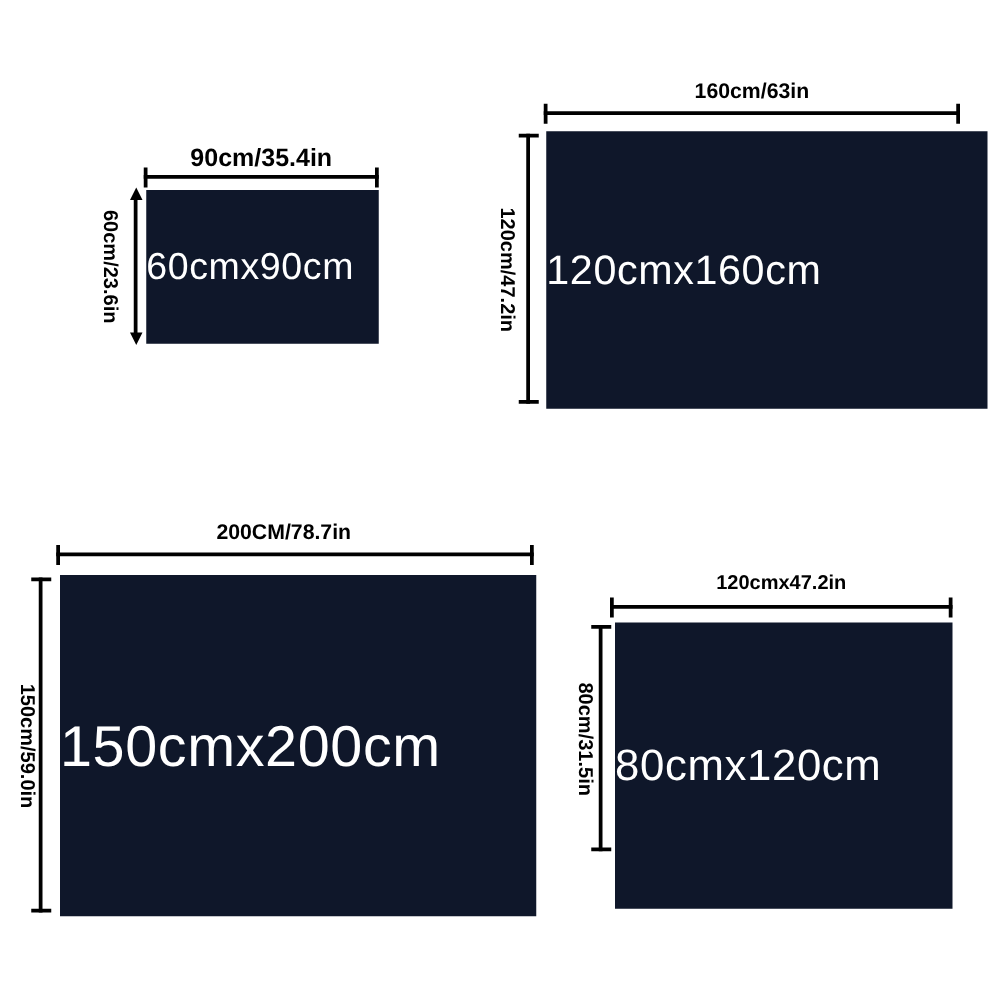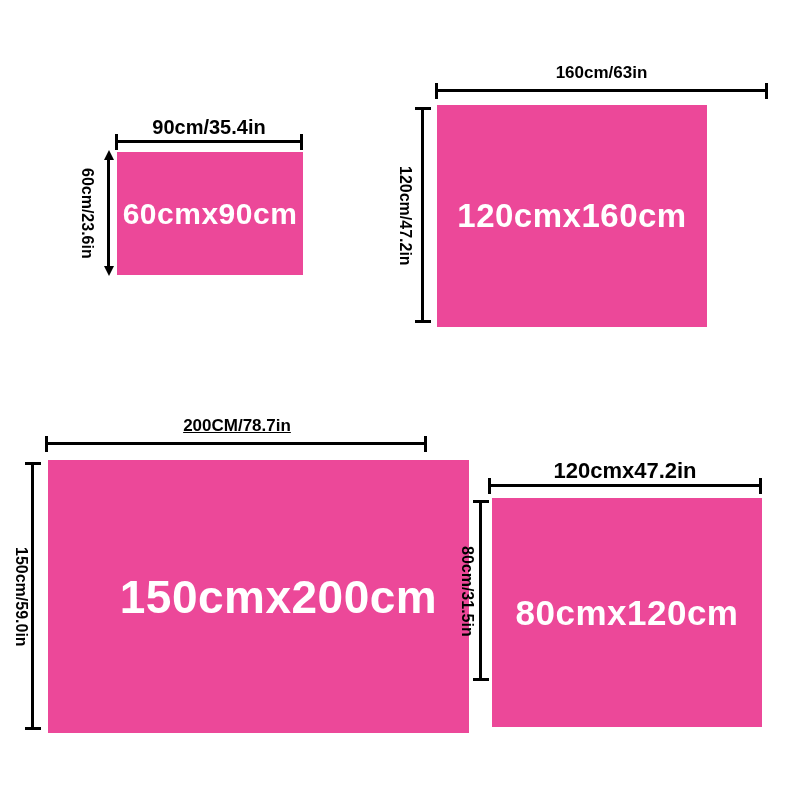--- a/index.html
+++ b/index.html
@@ -11,26 +11,25 @@
     position: relative;
     width: 800px;
     height: 800px;
     background: #ffffff;
     overflow: hidden;
     font-family: "Liberation Sans", sans-serif;
   }
   
   .swatch {
     position: absolute;
-    background: #ec4899;
+    background: #0f172a;
     color: #ffffff;
     display: flex;
     align-items: center;
-    justify-content: center;
-    font-weight: 700;
+    font-weight: 400;
     letter-spacing: 0.5px;
     white-space: nowrap;
   }
   
   .dim-label {
     position: absolute;
     font-weight: bold;
     color: #000000;
     text-align: center;
     font-size: 17px;
@@ -100,36 +99,36 @@
   }
 
   
   #card1 .swatch     { left: 117px; top: 152px; width: 186px; height: 123px; font-size: 30px; }
   #card1 .dim-label  { left: 115px; top: 116px; width: 188px; font-size: 20px; }
   #card1 .hline      { left: 115px; top: 140px; width: 188px; }
   #card1 .vline      { left: 107px; top: 158px; height: 110px; }
   #card1 .side-label { left:  72px; top: 152px; height: 123px; width: 24px; }
 
   
-  #card2 .swatch     { left: 437px; top: 105px; width: 270px; height: 222px; font-size: 33px; }
+  #card2 .swatch     { left: 437px; top: 105px; width: 353px; height: 222px; font-size: 33px; }
   #card2 .dim-label  { left: 435px; top:  63px; width: 333px; }
   #card2 .hline      { left: 435px; top:  89px; width: 333px; }
   #card2 .vline      { left: 421px; top: 107px; height: 216px; }
   #card2 .side-label { left: 390px; top: 105px; height: 222px; width: 24px; }
 
   
-  #card3 .swatch     { left:  48px; top: 460px; width: 381px; height: 273px; font-size: 46px; padding-left: 40px; }
-  #card3 .dim-label  { left:  46px; top: 416px; width: 382px; text-decoration: underline; }
+  #card3 .swatch     { left:  48px; top: 460px; width: 381px; height: 273px; font-size: 46px; }
+  #card3 .dim-label  { left:  36px; top: 416px; width: 382px; }
   #card3 .hline      { left:  45px; top: 442px; width: 382px; }
   #card3 .vline      { left:  31px; top: 462px; height: 268px; }
   #card3 .side-label { left:   6px; top: 460px; height: 273px; width: 24px; }
 
   
   #card4 .swatch     { left: 492px; top: 498px; width: 270px; height: 229px; font-size: 35px; }
-  #card4 .dim-label  { left: 488px; top: 458px; width: 274px; font-size: 22px; }
+  #card4 .dim-label  { left: 488px; top: 458px; width: 274px; font-size: 16px; }
   #card4 .hline      { left: 488px; top: 484px; width: 274px; }
   #card4 .vline      { left: 479px; top: 500px; height: 181px; }
   #card4 .side-label { left: 452px; top: 498px; height: 187px; width: 24px; }
 </style>
 </head>
 <body>
 
 <div class="stage">
 
   <div id="card1">

